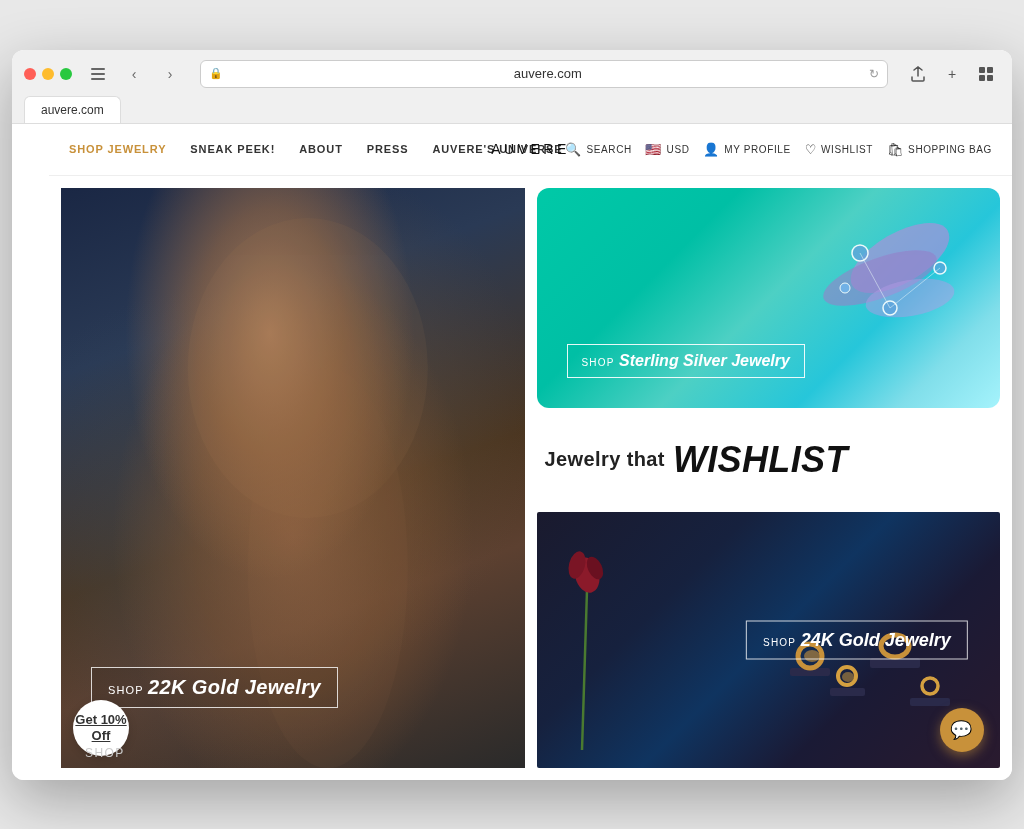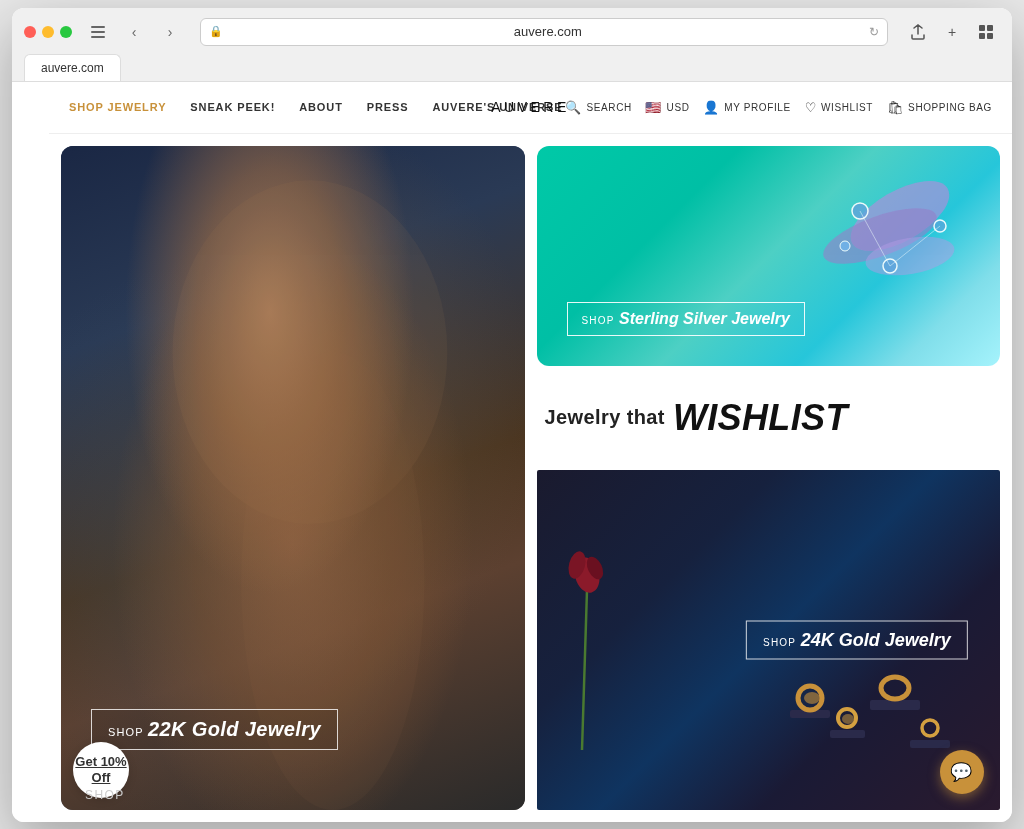--- a/index.html
+++ b/index.html
@@ -221,22 +221,22 @@
       display: grid;
       grid-template-columns: 1fr 1fr;
       gap: 0;
       padding: 12px;
       gap: 12px;
     }
 
     
     .hero-left {
       position: relative;
-      height: 664px;
-      border-radius: 12px;
+      height: 580px;
+      border-radius: 0;
       overflow: hidden;
       background: linear-gradient(135deg, #1a2744 0%, #2d4060 30%, #3d5070 50%, #4a3b2e 70%, #5c4535 80%, #3d3530 100%);
     }
 
     .hero-left-bg {
       width: 100%;
       height: 100%;
       position: relative;
       background: 
         radial-gradient(ellipse at 60% 40%, rgba(100, 80, 60, 0.6) 0%, transparent 50%),

